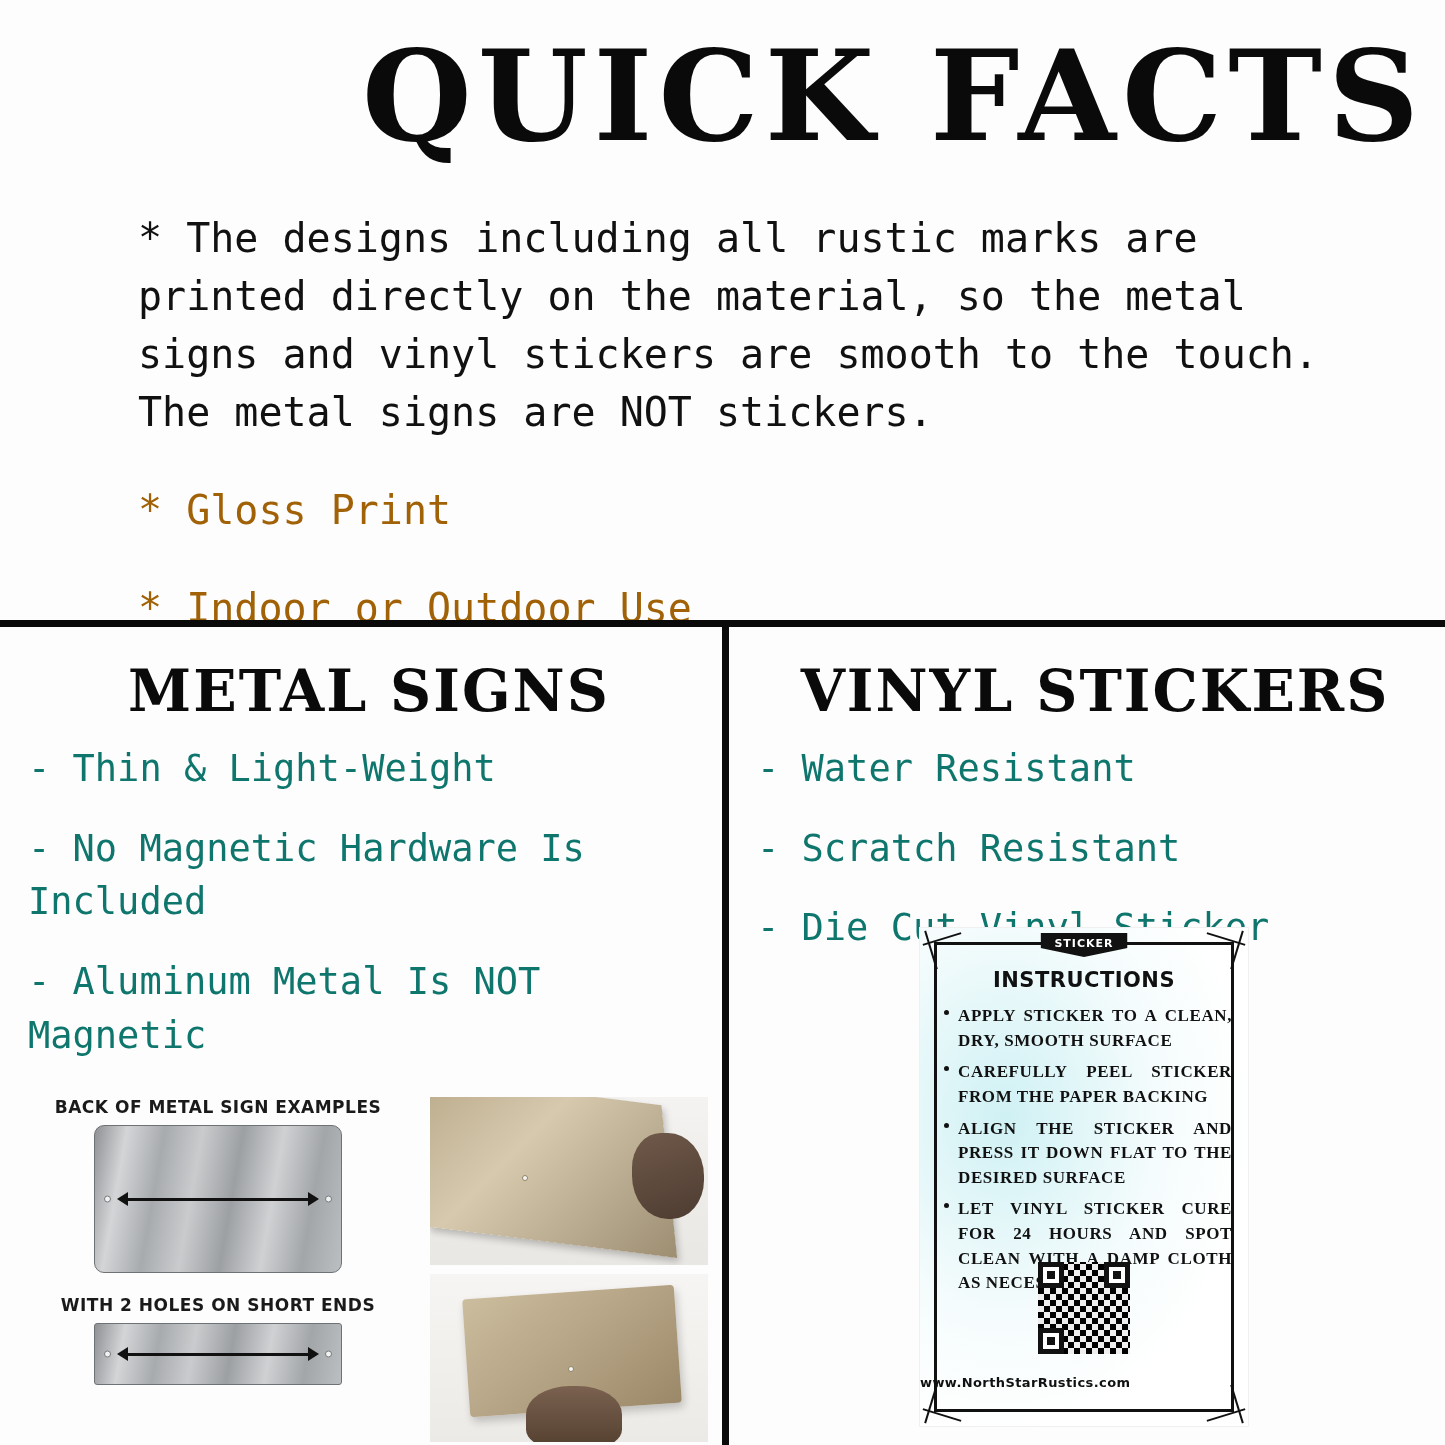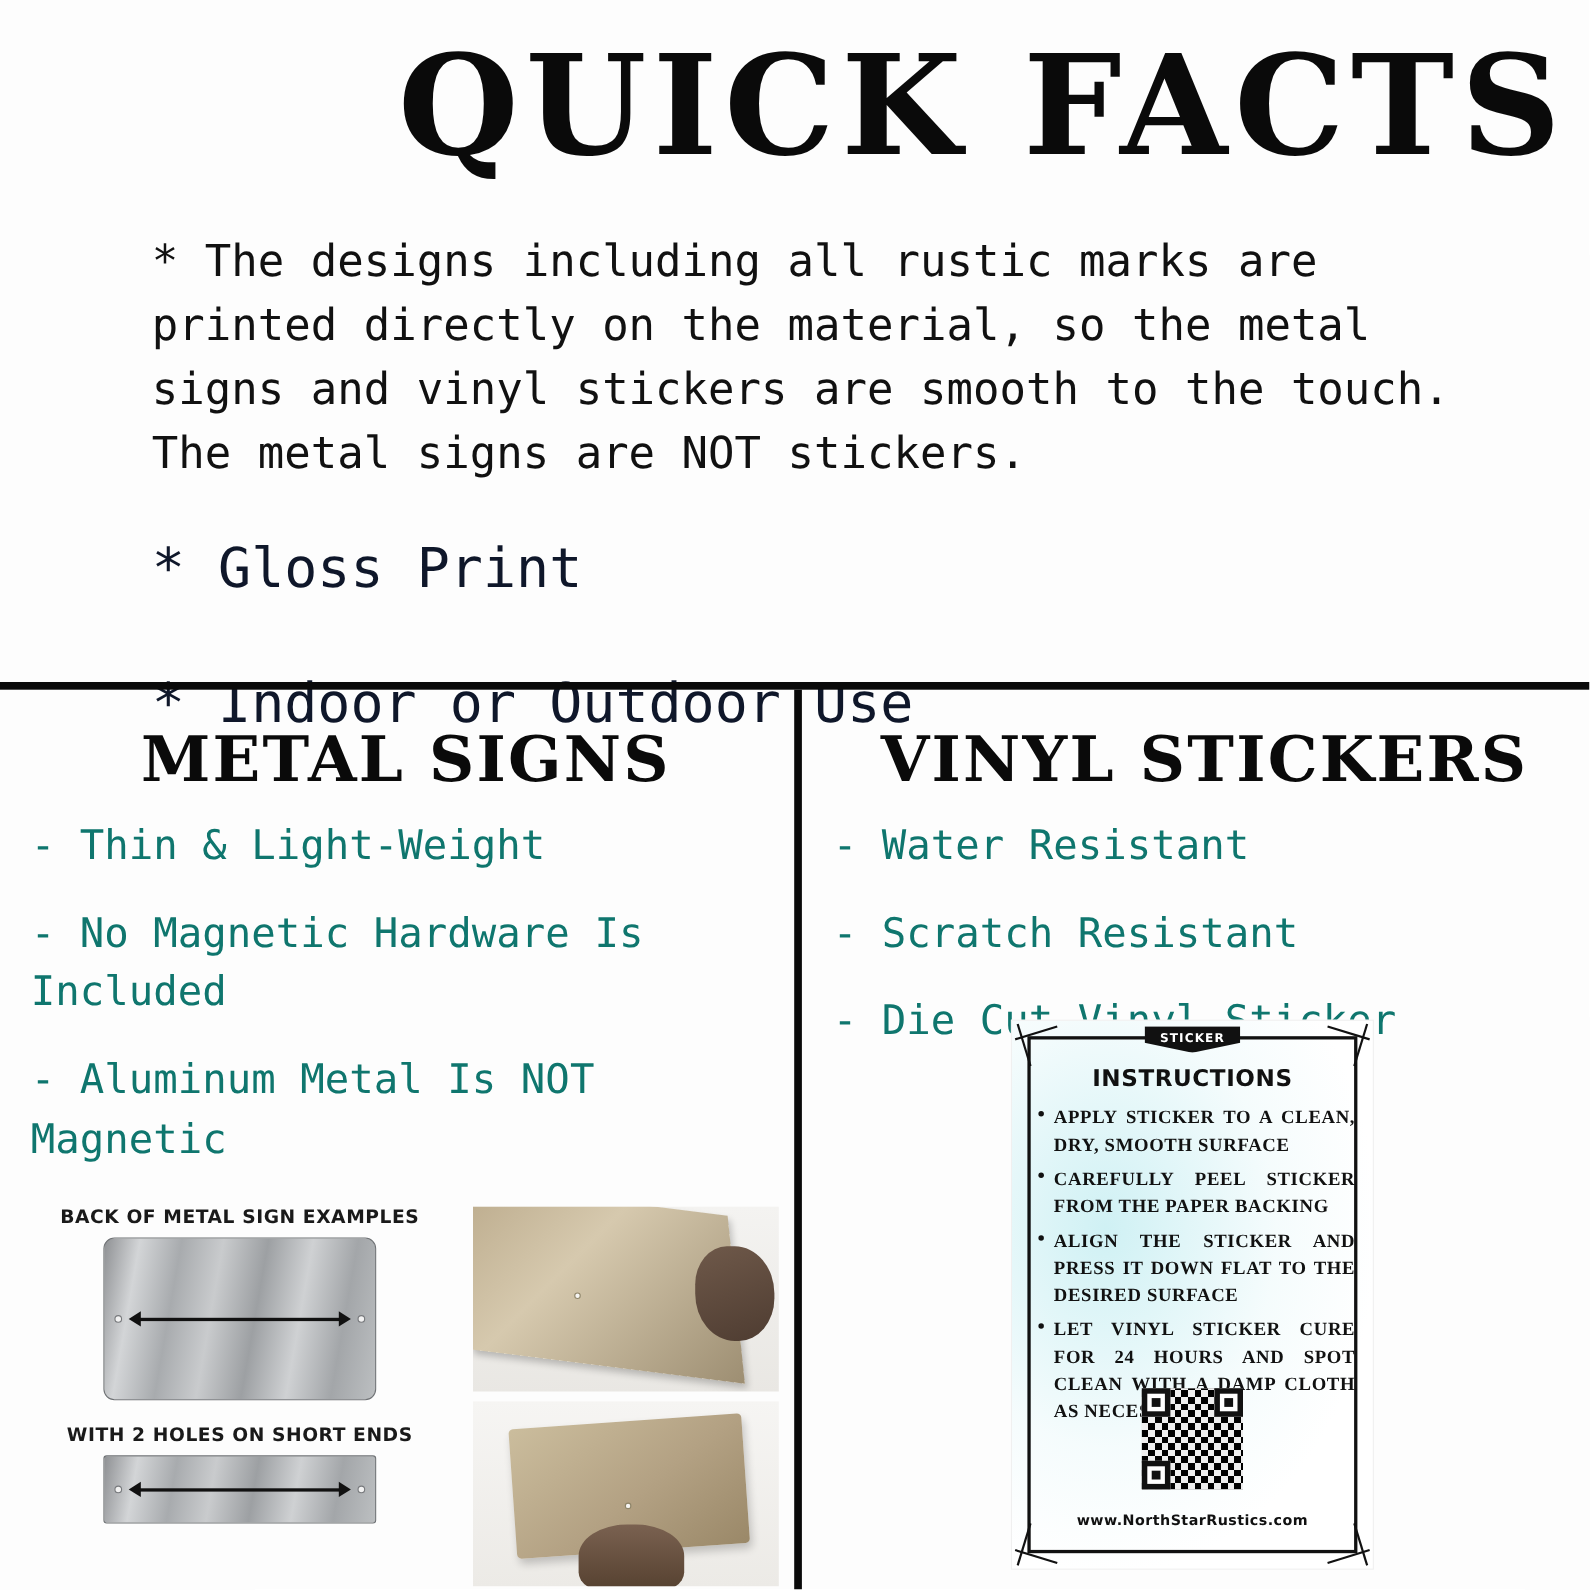--- a/index.html
+++ b/index.html
@@ -54,24 +54,24 @@
     font-family: "DejaVu Sans Mono", monospace;
     font-size: 40px;
     line-height: 1.45;
     letter-spacing: 0px;
     color: #111;
     text-align: left;
   }
 
   .fact-line {
     font-family: "DejaVu Sans Mono", monospace;
-    font-size: 50px;
+    font-size: 40px;
     line-height: 1.45;
     margin-top: 40px;
-    color: #0f172a;
+    color: #a16207;
   }
 
   .divider-h {
     position: absolute;
     left: 0;
     top: 620px;
     width: 1445px;
     height: 7px;
     background: #0a0a0a;
   }
@@ -345,21 +345,21 @@
     margin: 4px auto;
   }
   .qr-eye.tl { left: 0; top: 0; }
   .qr-eye.tr { right: 0; top: 0; }
   .qr-eye.bl { left: 0; bottom: 0; }
 
   .sticker-url {
     position: absolute;
     left: 0; right: 0;
     bottom: 36px;
-    text-align: center;
+    text-align: left;
     font-family: "DejaVu Sans", sans-serif;
     font-weight: bold;
     font-size: 13px;
     letter-spacing: 0.4px;
     color: #111;
   }
 </style>
 </head>
 <body>
 

